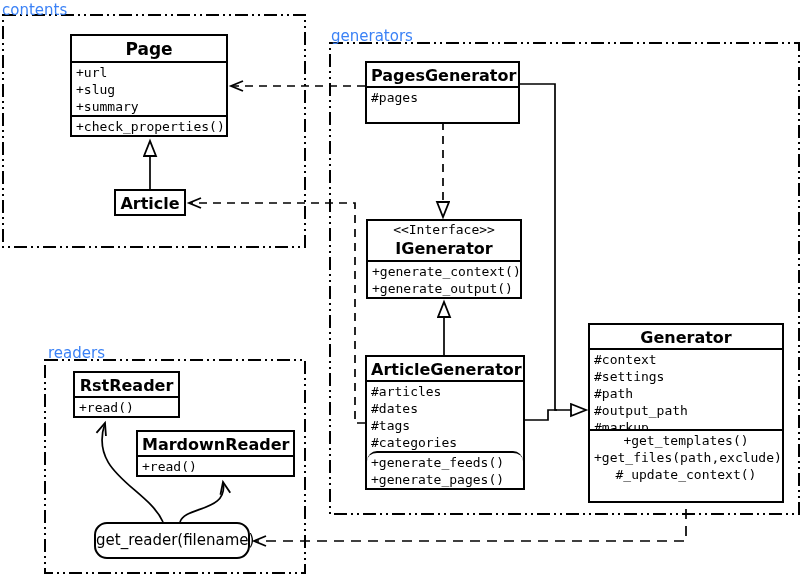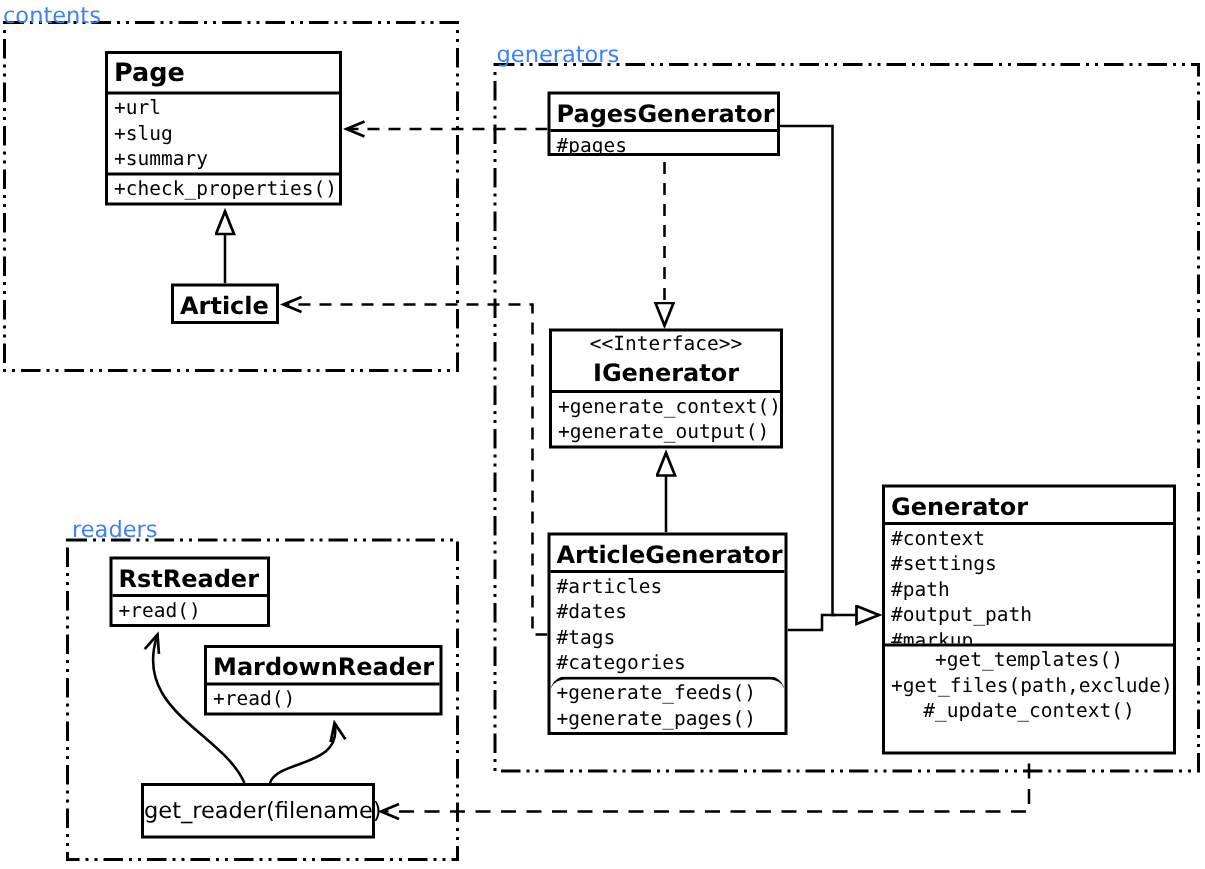--- a/index.html
+++ b/index.html
@@ -3,21 +3,21 @@
 <meta charset="utf-8">
 <style>
   html,body{margin:0;padding:0;background:#ffffff;}
   #canvas{position:relative;width:803px;height:579px;background:#ffffff;overflow:hidden;
           font-family:"DejaVu Sans", sans-serif;color:#000;}
   #wires{position:absolute;left:0;top:0;width:803px;height:579px;}
   .pkg-label{position:absolute;font:15px "DejaVu Sans", sans-serif;color:#3b82f6;background:transparent;}
   .uml-class{position:absolute;box-sizing:border-box;border:2px solid #000;background:#fff;}
   .cmp{box-sizing:border-box;overflow:hidden;padding:1px 4px 0 4px;}
   .cmp + .cmp{border-top:2px solid #000;}
-  .ttl{font:bold 16px "DejaVu Sans", sans-serif;text-align:left;padding:2px 4px 0 4px;line-height:21px;}
+  .ttl{font:bold 16px "DejaVu Sans", sans-serif;text-align:center;padding:2px 4px 0 4px;line-height:21px;}
   .ttl-big{font:bold 17px "DejaVu Sans", sans-serif;line-height:23px;}
   .stereo{font:13px "DejaVu Sans Mono", monospace;text-align:center;line-height:16px;}
   .iface-name{font:bold 16px "DejaVu Sans", sans-serif;text-align:center;line-height:21px;}
   .member{font:13px "DejaVu Sans Mono", monospace;line-height:17px;white-space:pre;}
   .plain-node{position:absolute;box-sizing:border-box;border:2px solid #000;background:#fff;
               font:15px "DejaVu Sans", sans-serif;text-align:center;}
 </style>
 </head>
 <body>
 
@@ -73,21 +73,21 @@
         <div class="member">+check_properties()</div>
       </div>
   </div>
 
   <div class="uml-class" style="left:114px;top:189px;width:72px;height:27px;">
     <div class="cmp ttl" style="height:23px;">Article</div>
   </div>
 
   <div class="uml-class" style="left:365px;top:61px;width:155px;">
     <div class="cmp ttl" style="height:23px;">PagesGenerator</div>
-    <div class="cmp" style="height:16px;">
+    <div class="cmp" style="height:36px;">
         <div class="member">#pages</div>
       </div>
   </div>
 
   <div class="uml-class" style="left:366px;top:219px;width:156px;">
     <div class="cmp" style="height:39px;">
       <div class="stereo">&lt;&lt;Interface&gt;&gt;</div>
       <div class="iface-name">IGenerator</div>
     </div>
     <div class="cmp" style="height:37px;">
@@ -133,15 +133,15 @@
       </div>
   </div>
 
   <div class="uml-class" style="left:136px;top:430px;width:159px;">
     <div class="cmp ttl" style="height:23px;">MardownReader</div>
     <div class="cmp" style="height:20px;">
         <div class="member">+read()</div>
       </div>
   </div>
 
-  <div class="plain-node" style="left:94px;top:522px;width:156px;height:37px;line-height:33px;">get_reader(filename)</div>
+  <div class="plain-node" style="left:94px;top:522px;width:156px;height:37px;line-height:33px;border-radius:13px;">get_reader(filename)</div>
 
 </div>
 
 </body></html>

